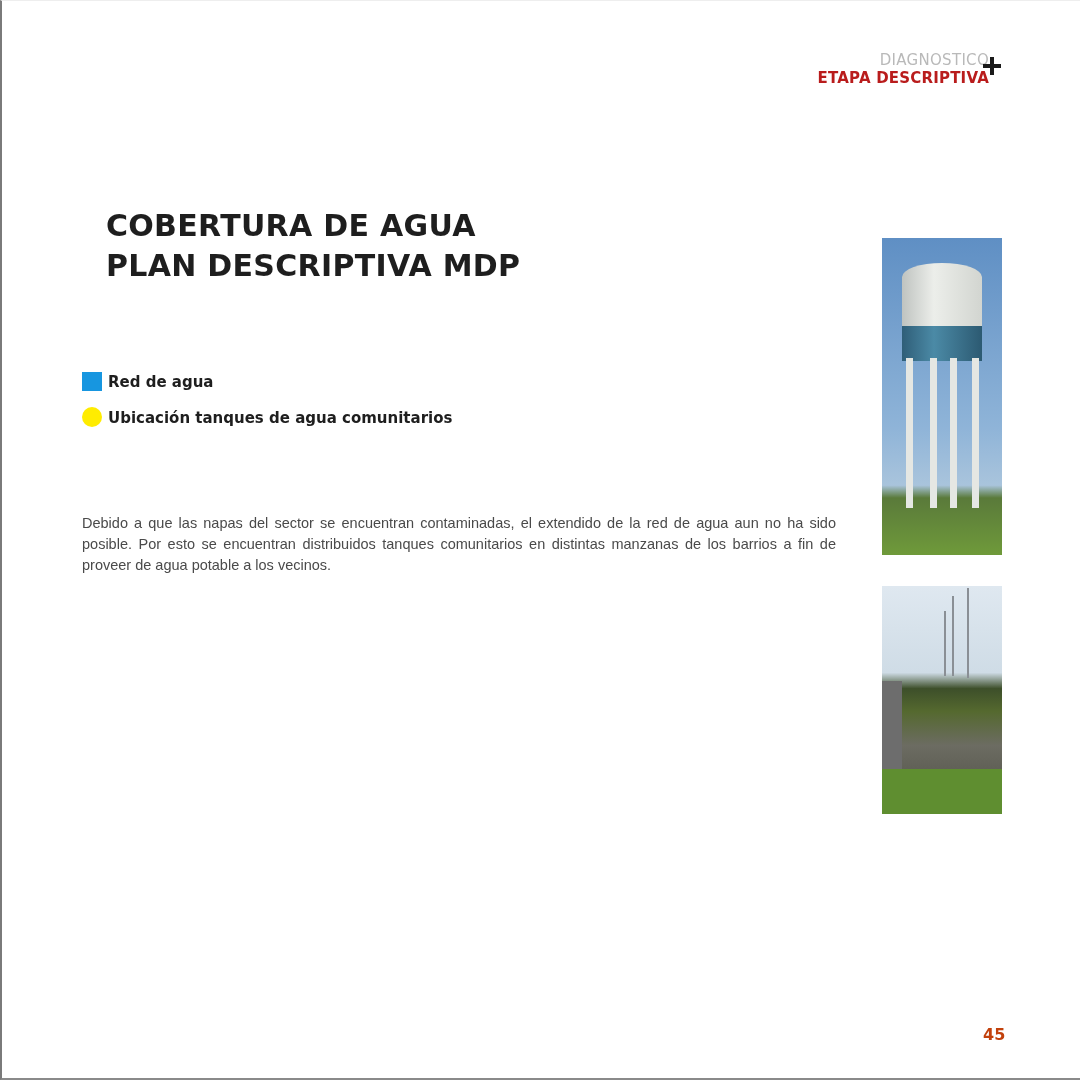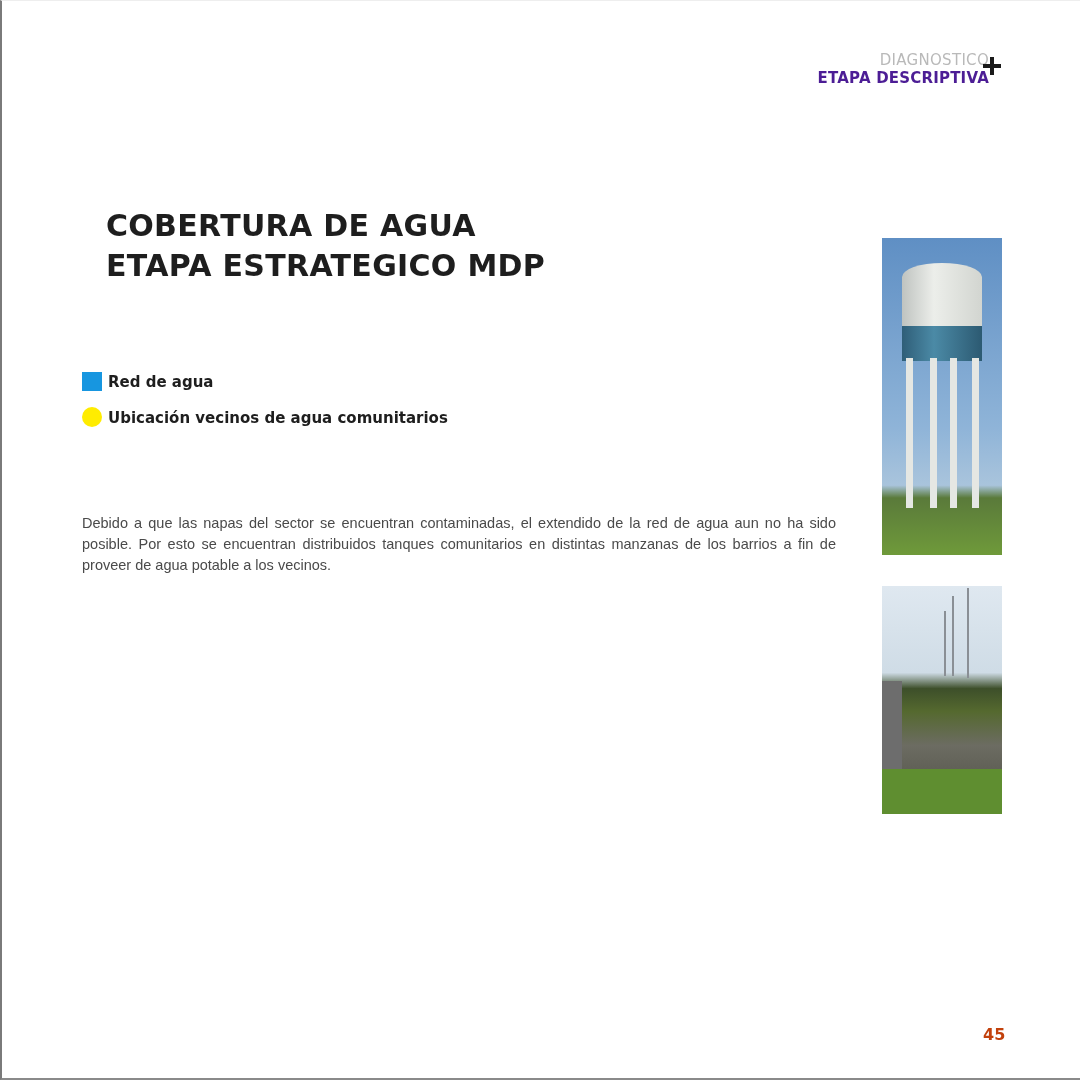--- a/index.html
+++ b/index.html
@@ -1,20 +1,20 @@
 <!DOCTYPE html>
 <html><head>
 <meta charset="utf-8">
 <style>
   html, body { margin:0; padding:0; }
   body { width:1080px; height:1080px; background:#ffffff; position:relative; overflow:hidden; font-family:"DejaVu Sans", sans-serif; }
   .page { position:absolute; left:0; top:0; width:1080px; height:1080px; box-sizing:border-box; border-left:2px solid #7a7a7a; border-bottom:2px solid #8a8a8a; border-top:1px solid #eeeeee; background:#fff; }
   .header { position:absolute; right:91px; top:50px; text-align:right; }
   .header .l1 { font-size:15px; color:#b9b9b9; letter-spacing:0.3px; line-height:18px; }
-  .header .l2 { font-size:15px; color:#4c1d95; font-weight:bold; line-height:18px; letter-spacing:0.2px; }
+  .header .l2 { font-size:15px; color:#b91c1c; font-weight:bold; line-height:18px; letter-spacing:0.2px; }
   .plus { position:absolute; left:981px; top:56px; width:18px; height:18px; }
   .plus:before { content:""; position:absolute; left:0; top:7px; width:18px; height:4px; background:#1a1a1a; }
   .plus:after { content:""; position:absolute; left:7px; top:0; width:4px; height:18px; background:#1a1a1a; }
   .title { position:absolute; left:76px; top:205px; font-size:30px; font-weight:bold; color:#1e1e1e; line-height:40px; letter-spacing:0.3px;margin-left:28px; }
   .legend { position:absolute; left:80px; top:368px; }
   .legend .item { display:flex; align-items:flex-end; height:22px; margin-bottom:14px; }
   .legend .sw-sq { width:20px; height:19px; background:#1796e0; margin-right:6px; }
   .legend .sw-ci { width:20px; height:20px; border-radius:50%; background:#ffec00; margin-right:6px; }
   .legend .lbl { font-size:15px; color:#1e1e1e; font-weight:bold; }
   .body-text { position:absolute; left:80px; top:512px; width:754px; font-family:"Liberation Sans", sans-serif; font-size:14.5px; line-height:21px; color:#4a4a4a; text-align:justify; }
@@ -37,31 +37,31 @@
 <div class="page">
 
   <div class="header">
     <div class="l1">DIAGNOSTICO</div>
     <div class="l2">ETAPA DESCRIPTIVA</div>
   </div>
   <div class="plus"></div>
 
   <div class="title">
     <div>COBERTURA DE AGUA</div>
-    <div>ETAPA ESTRATEGICO MDP</div>
+    <div>PLAN DESCRIPTIVA MDP</div>
   </div>
 
   <div class="legend">
     <div class="item">
       <span class="sw-sq"></span>
       <span class="lbl">Red de agua</span>
     </div>
     <div class="item">
       <span class="sw-ci"></span>
-      <span class="lbl">Ubicación vecinos de agua comunitarios</span>
+      <span class="lbl">Ubicación tanques de agua comunitarios</span>
     </div>
   </div>
 
   <p class="body-text" style="margin:0;">Debido a que las napas del sector se encuentran contaminadas, el extendido de la red de agua aun no ha sido posible. Por esto se encuentran distribuidos tanques comunitarios en distintas manzanas de los barrios a fin de proveer de agua potable a los vecinos.</p>
 
   <div class="photo photo1">
     <div class="tank"></div>
     <div class="band"></div>
     <div class="leg" style="left:24px;"></div>
     <div class="leg" style="left:48px;"></div>

